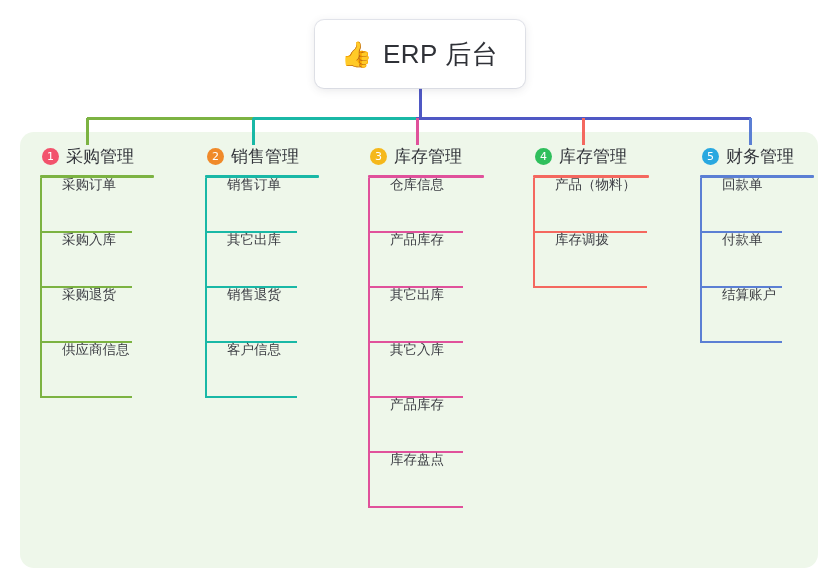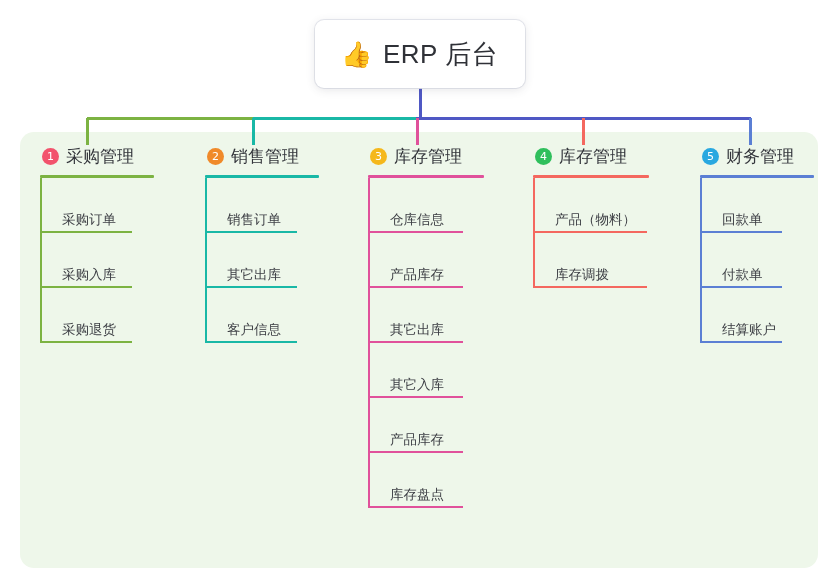--- a/index.html
+++ b/index.html
@@ -119,21 +119,20 @@
     left: 0;
     top: 0;
     bottom: 0;
     width: 2px;
   }
   .leaf {
     position: relative;
     height: 55px;
     box-sizing: border-box;
     display: flex;
-    align-items: flex-end;
     padding-left: 22px;
     padding-bottom: 5px;
   }
   .leaf-label {
     font-size: 13.5px;
     color: #3c3e44;
     white-space: nowrap;
     line-height: 1.1;
   }
   .leaf-rule {
@@ -183,39 +182,47 @@
             <div class="leaf-rule" style="width: 92px; background: rgb(124, 179, 66);"></div>
           </div>
           <div class="leaf">
             <span class="leaf-label">采购入库</span>
             <div class="leaf-rule" style="width: 92px; background: rgb(124, 179, 66);"></div>
           </div>
           <div class="leaf">
             <span class="leaf-label">采购退货</span>
             <div class="leaf-rule" style="width: 92px; background: rgb(124, 179, 66);"></div>
           </div>
+          <div class="leaf">
+            <span class="leaf-label">供应商信息</span>
+            <div class="leaf-rule" style="width: 92px; background: rgb(124, 179, 66);"></div>
+          </div>
         </div>
       </div>
       <div class="column" style="left: 205px;">
         <div class="col-head">
           <span class="badge" style="background: rgb(240, 138, 42);">2</span>
           <span class="col-title">销售管理</span>
         </div>
         <div class="col-rule" style="width: 114px; background: rgb(25, 184, 166);"></div>
         <div class="leaf-wrap">
           <div class="spine" style="background: rgb(25, 184, 166);"></div>
           <div class="leaf">
             <span class="leaf-label">销售订单</span>
             <div class="leaf-rule" style="width: 92px; background: rgb(25, 184, 166);"></div>
           </div>
           <div class="leaf">
             <span class="leaf-label">其它出库</span>
             <div class="leaf-rule" style="width: 92px; background: rgb(25, 184, 166);"></div>
           </div>
           <div class="leaf">
+            <span class="leaf-label">销售退货</span>
+            <div class="leaf-rule" style="width: 92px; background: rgb(25, 184, 166);"></div>
+          </div>
+          <div class="leaf">
             <span class="leaf-label">客户信息</span>
             <div class="leaf-rule" style="width: 92px; background: rgb(25, 184, 166);"></div>
           </div>
         </div>
       </div>
       <div class="column" style="left: 368px;">
         <div class="col-head">
           <span class="badge" style="background: rgb(245, 184, 28);">3</span>
           <span class="col-title">库存管理</span>
         </div>

